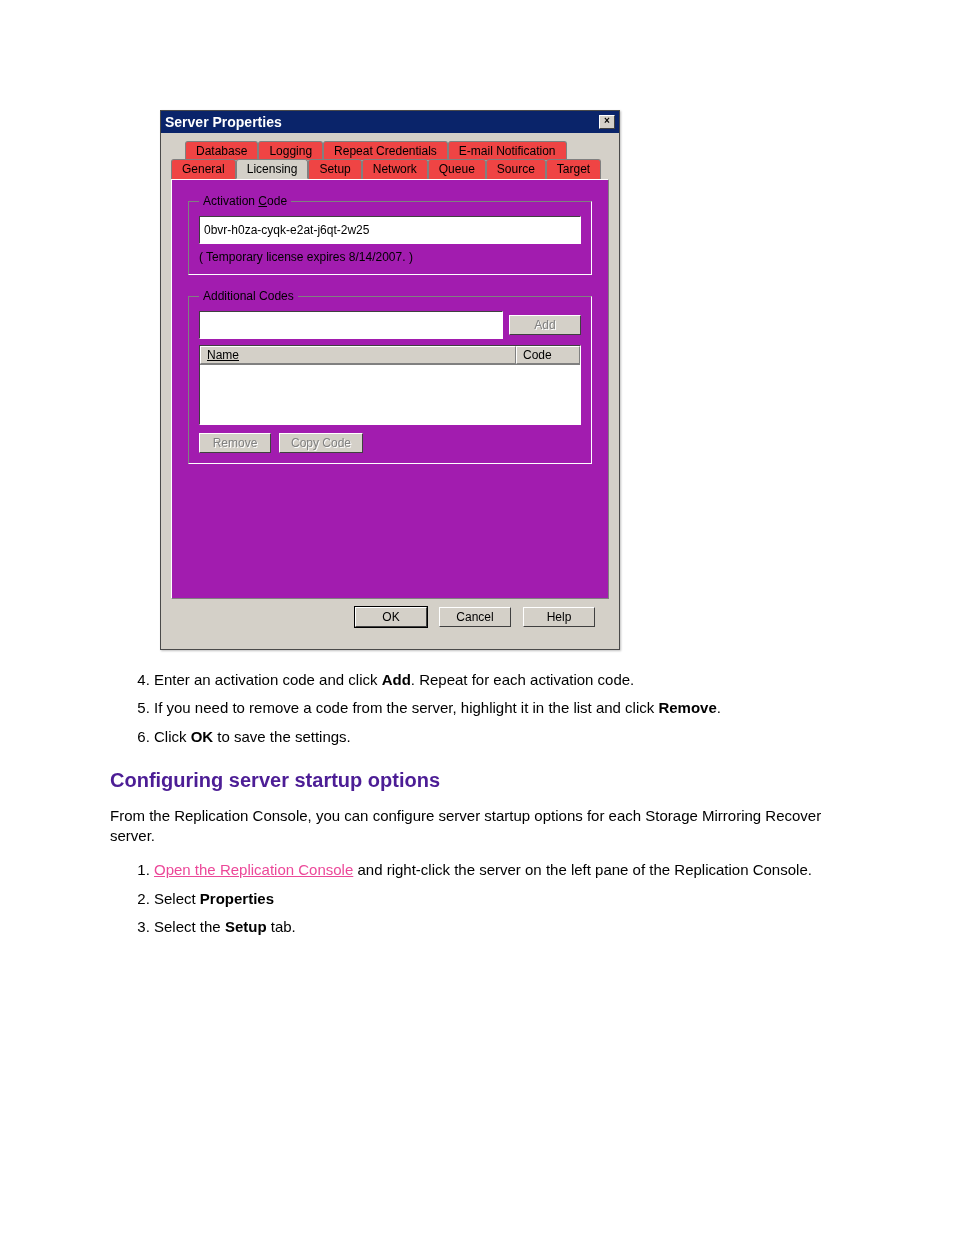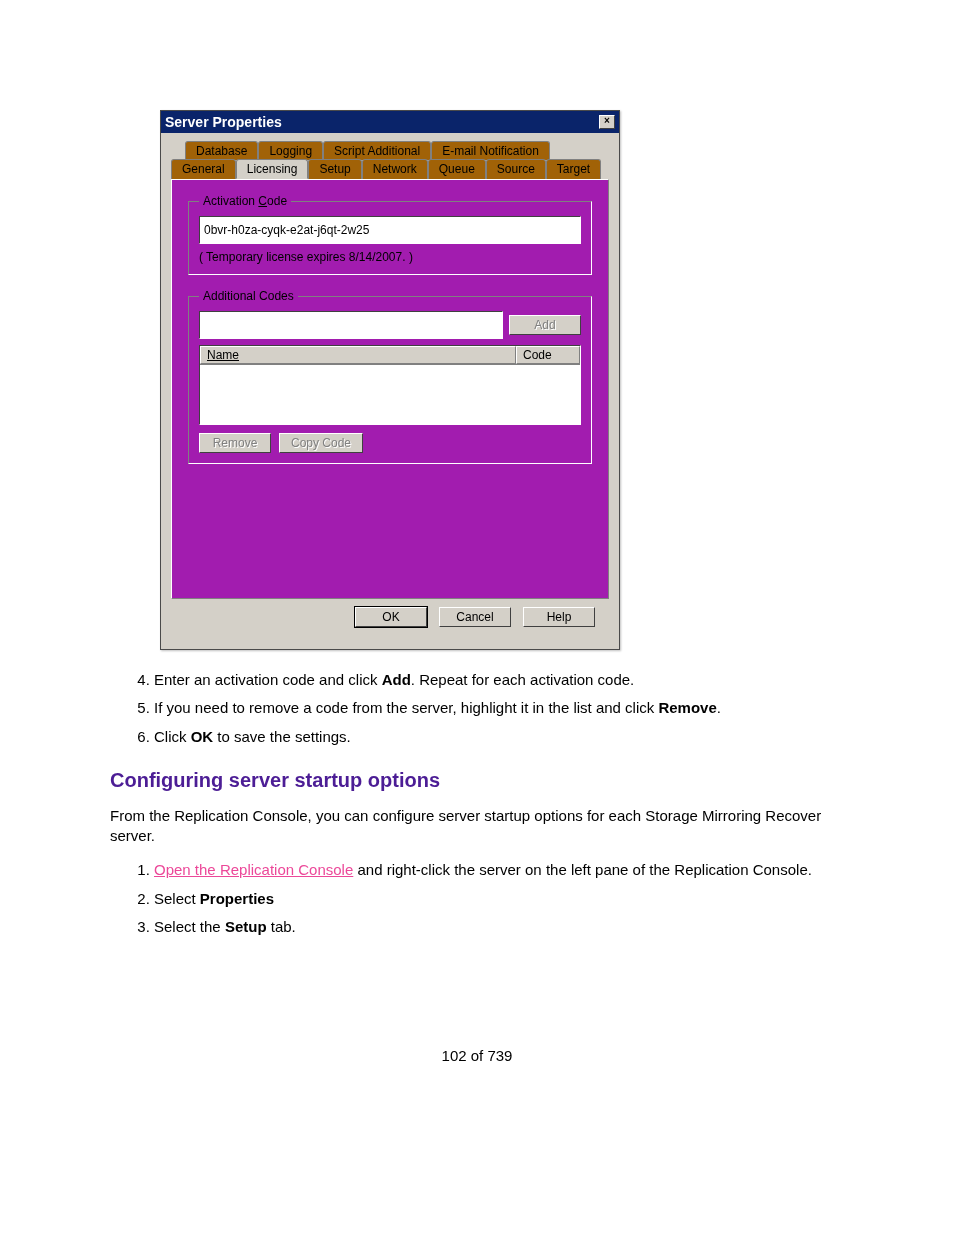--- a/index.html
+++ b/index.html
@@ -56,21 +56,21 @@
   .tabs {
     position: relative;
     margin-bottom: 0;
   }
   .tab-row {
     display: flex;
     justify-content: flex-start;
     gap: 0;
   }
   .tab {
-    background: #a16207;
+    background: #ef4444;
     border: 1px solid #808080;
     border-bottom: none;
     border-radius: 3px 3px 0 0;
     padding: 2px 10px;
     font-size: 12px;
     color: #000;
     cursor: pointer;
     position: relative;
   }
   .tab-row.back { margin-bottom: -1px; padding-left: 14px;}
@@ -217,21 +217,21 @@
   <div class="dialog">
     <div class="titlebar">
       <span>Server Properties</span>
       <span class="close-btn">×</span>
     </div>
     <div class="dialog-body">
       <div class="tabs">
         <div class="tab-row back">
           <span class="tab">Database</span>
           <span class="tab">Logging</span>
-          <span class="tab">Script Additional</span>
+          <span class="tab">Repeat Credentials</span>
           <span class="tab">E-mail Notification</span>
         </div>
         <div class="tab-row front">
           <span class="tab">General</span>
           <span class="tab active">Licensing</span>
           <span class="tab">Setup</span>
           <span class="tab">Network</span>
           <span class="tab">Queue</span>
           <span class="tab">Source</span>
           <span class="tab">Target</span>
@@ -293,14 +293,13 @@
       <a class="link" href="#">Open the Replication Console</a><span> and right-click the server on the left pane of the Replication Console.</span>
     </li>
     <li>
       <span>Select </span><b>Properties</b><span></span>
     </li>
     <li>
       <span>Select the </span><b>Setup</b><span> tab.</span>
     </li>
   </ol>
 
-  <div class="pagenum">102 of 739</div>
 </div>
 
 </body></html>

